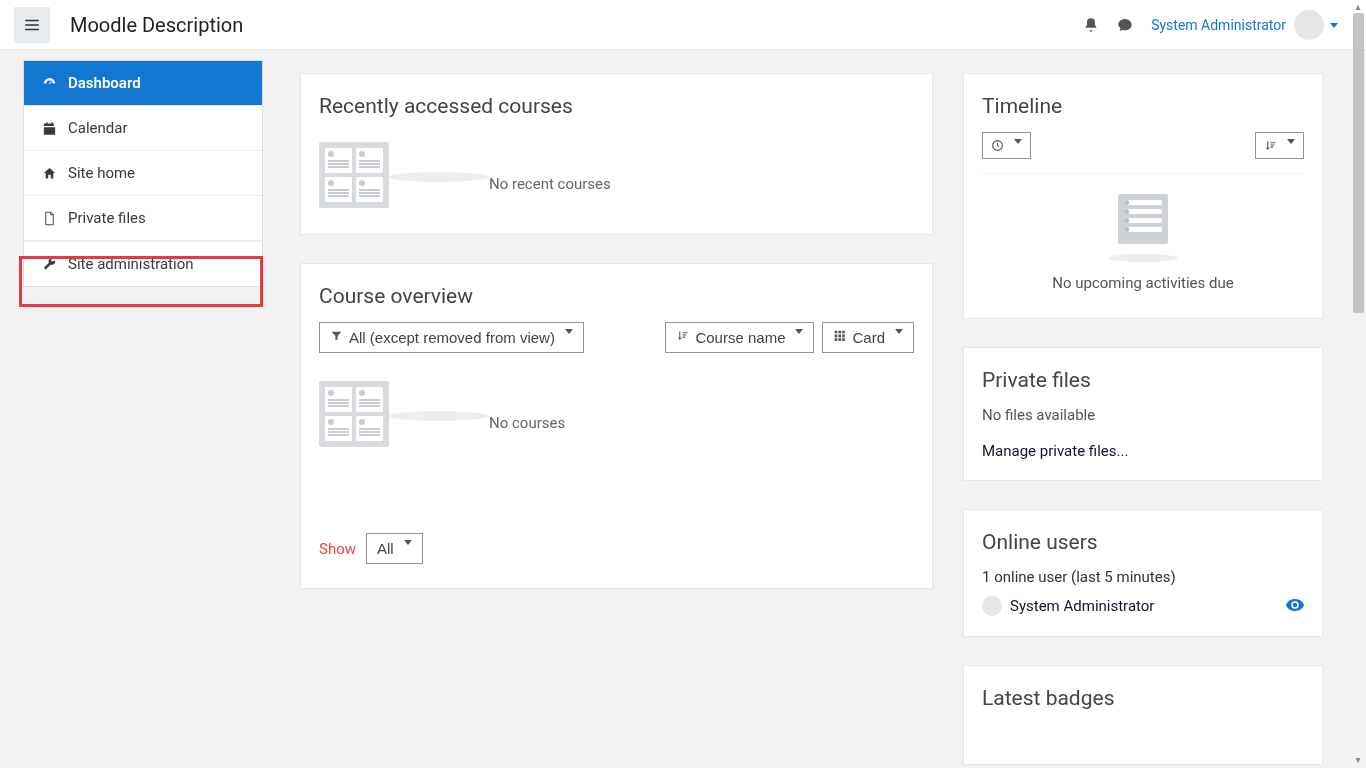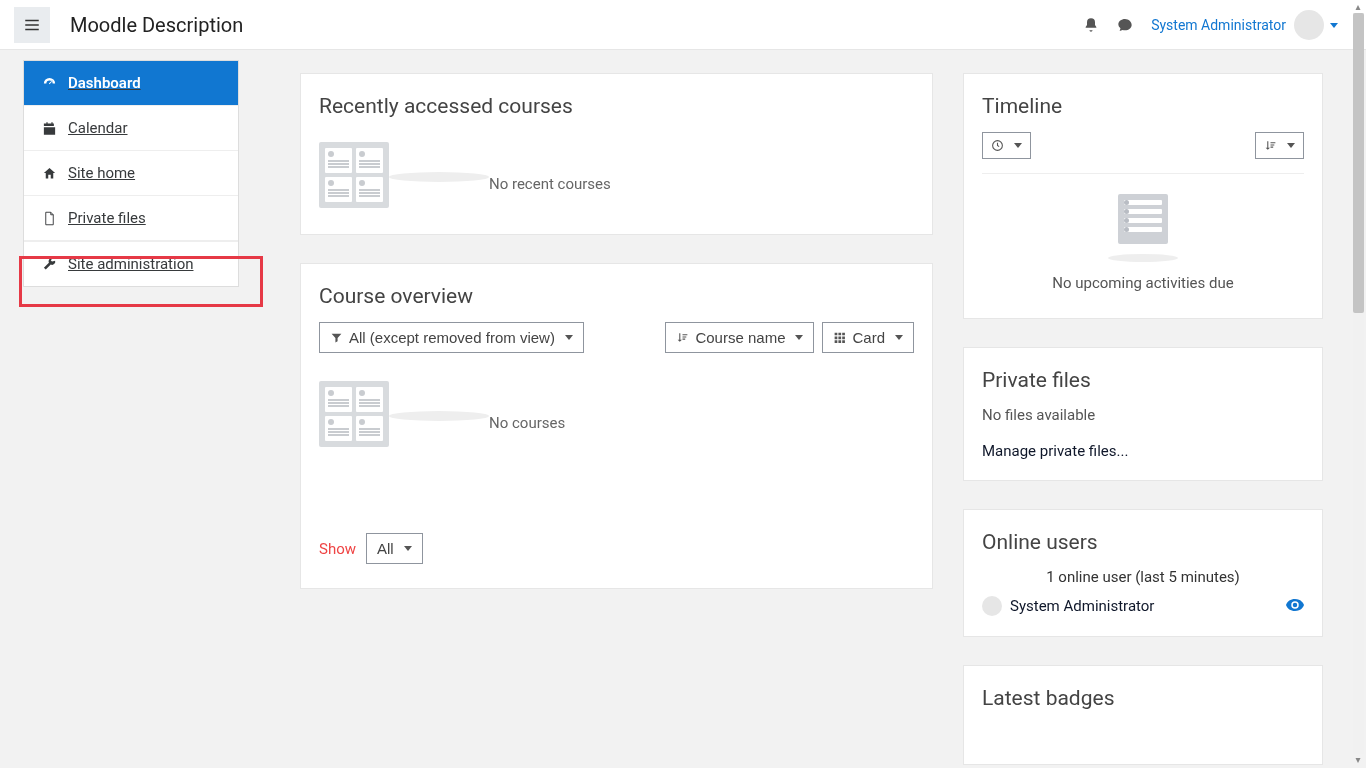--- a/index.html
+++ b/index.html
@@ -9,21 +9,21 @@
 .hamburger-btn svg { width: 18px; height: 18px; fill: #333; }
 .brand { font-size: 20px; margin-left: 20px; color: #222; }
 .topbar-spacer { flex: 1; }
 .topbar-icon { width: 28px; display: flex; justify-content: center; align-items: center; color: #555; cursor: pointer; }
 .topbar-icon svg { width: 16px; height: 16px; fill: #555; }
 .user-link { color: #1177d1; margin: 0 8px 0 12px; cursor: pointer; }
 .avatar { width: 30px; height: 30px; border-radius: 50%; background: #e6e6e6; display:inline-block; }
 .caret-btn { width: 22px; cursor: pointer; color:#1177d1; margin-left:6px; }
 .caret { display:inline-block; width:0; height:0; border-left:4px solid transparent; border-right:4px solid transparent; border-top:5px solid #1177d1; vertical-align: middle; }
 
-.sidebar { position: absolute; top: 60px; left: 23px; width: 216px; background: #fff; border: 1px solid #ddd; text-decoration: underline; }
+.sidebar { position: absolute; top: 60px; left: 23px; width: 240px; background: #fff; border: 1px solid #ddd; }
 .nav-item { display: flex; align-items: center; padding: 13px 16px; border-bottom: 1px solid #eee; color: #373a3c; cursor: pointer; font-size: 15px; }
 .nav-item:last-child { border-bottom: none; }
 .nav-item.active { background: #1177d1; color: #fff; font-weight: 600; }
 .nav-item .ico { width: 18px; margin-right: 10px; display:flex; align-items:center; justify-content:center; }
 .nav-item .ico svg { width:15px; height:15px; fill: currentColor; }
 .nav-item.section { border-top: 1px solid #eee; margin-top: 0px; }
 .highlight-box { position:absolute; top: 256px; left: 19px; width: 244px; height: 51px; border: 3px solid #e63946; pointer-events: none; }
 
 .main { position:absolute; top:50px; left:284px; right:15px; bottom:0; padding: 23px 28px 0 16px; overflow:auto; }
 .cust-row { display:flex; justify-content:flex-end; margin-bottom: 16px; }
@@ -33,38 +33,38 @@
 .col-side { width: 360px; }
 .card { background:#fff; border:1px solid #e6e6e6; padding: 20px 18px; margin-bottom: 28px; }
 .card-title { font-size: 21px; font-weight: 400; color: #444; margin-bottom: 14px; }
 .empty-ill { display:flex; flex-direction:row; align-items:center; padding: 10px 0 6px; }
 .docshelf { width:70px; height:66px; background:#d8dbde; border-radius:2px; position:relative; display:grid; grid-template-columns:1fr 1fr; grid-template-rows:1fr 1fr; gap:4px; padding:6px; }
 .docshelf .pg { background:#fff; border-radius:1px; position:relative; display:flex; flex-direction:column; padding:3px; }
 .docshelf .pg::before { content:""; width:6px; height:6px; border-radius:50%; background:#c9ccd0; margin-bottom:2px; }
 .docshelf .pg::after { content:""; display:block; height:2px; background:#c9ccd0; margin:1px 0; box-shadow: 0 3px 0 #c9ccd0, 0 6px 0 #c9ccd0; }
 .shadow-ellipse { width:100px; height:10px; background:#eee; border-radius:50%; margin-top:4px; }
 .empty-text { color:#666; margin-top: 18px; font-size: 15px; }
-.btn-outline { border:1px solid #8f959e; background:#fff; padding:6px 10px; font-size:15px; color:#444; cursor:pointer; display:inline-flex; align-items:center; gap:6px; }
+.btn-outline { border:1px solid #8f959e; background:#fff; padding:6px 10px; font-size:15px; color:#444; cursor:pointer; display:inline-flex; gap:6px; }
 .btn-outline svg { width:13px; height:13px; fill:#555; }
 .btn-outline .car { display:inline-block; width:0;height:0;border-left:4px solid transparent;border-right:4px solid transparent;border-top:5px solid #555; margin-left:4px; }
 .overview-controls { display:flex; gap:8px; margin: 8px 0 18px; align-items:center; }
 .overview-controls .spacer { flex:1; }
 .show-row { display:flex; align-items:center; gap:10px; margin-top: 80px; }
 .show-row .lbl { color:#ef4444; font-size:15px; }
 .timeline-ctrl { display:flex; justify-content:space-between; margin-bottom:16px; padding-bottom:14px; border-bottom:1px solid #eee; }
 .tl-icon { width:50px; height:50px; margin:20px auto 10px; }
 .tl-box { width:50px; height:50px; background:#ced1d6; border-radius:2px; padding:6px; display:flex; flex-direction:column; gap:4px; }
 .tl-line { height:5px; background:#fff; border-radius:1px; display:flex; align-items:center; }
 .tl-line::before { content:""; width:5px; height:5px; border-radius:50%; background:#b9bdc4; margin-right:3px; }
 .tl-shadow { width:70px; height:8px; background:#eee; border-radius:50%; margin: 2px auto 12px; }
 .tl-msg { text-align:center; color:#555; font-size:15px; margin-bottom:6px; }
 .link { color:#0f172a; cursor:pointer; font-size:15px; }
 .muted { color:#555; font-size:15px; }
 .pf-gap { height:18px; }
-.online-row { text-align:center; color:#333; font-size:15px; margin: 6px 0 10px; }
+.online-row { color:#333; font-size:15px; margin: 6px 0 10px; }
 .online-user { display:flex; align-items:center; gap:8px; }
 .online-user .av { width:20px; height:20px; border-radius:50%; background:#e6e6e6; }
 .eye { margin-left:auto; }
 .eye svg { width:18px; height:12px; fill:#1177d1; }
 .scroll-arrow-up, .scroll-arrow-down { position:fixed; right:2px; width:12px; height:12px; color:#888; font-size:10px; text-align:center; cursor:pointer; }
 .scroll-arrow-up { top:1px; }
 .scroll-arrow-down { bottom:2px; }
 .scrolltrack { position:fixed; top:13px; right:2px; bottom:14px; width:11px; background:#f1f1f1; }
 .scrollthumb { position:absolute; top:0; left:0; width:11px; height:300px; background:#c4c4c4; border-radius:2px; }
 </style>

